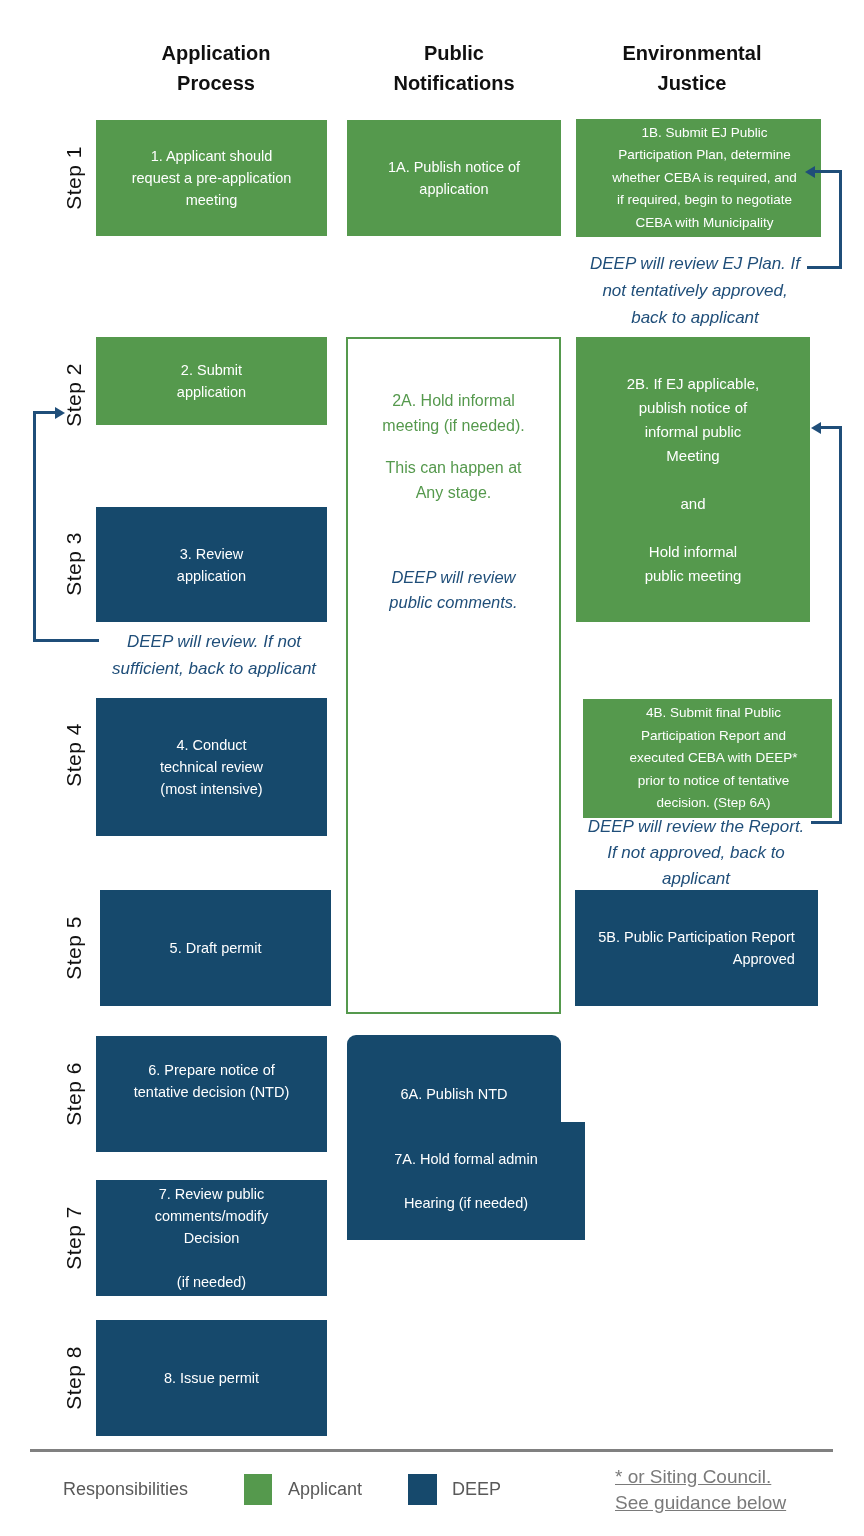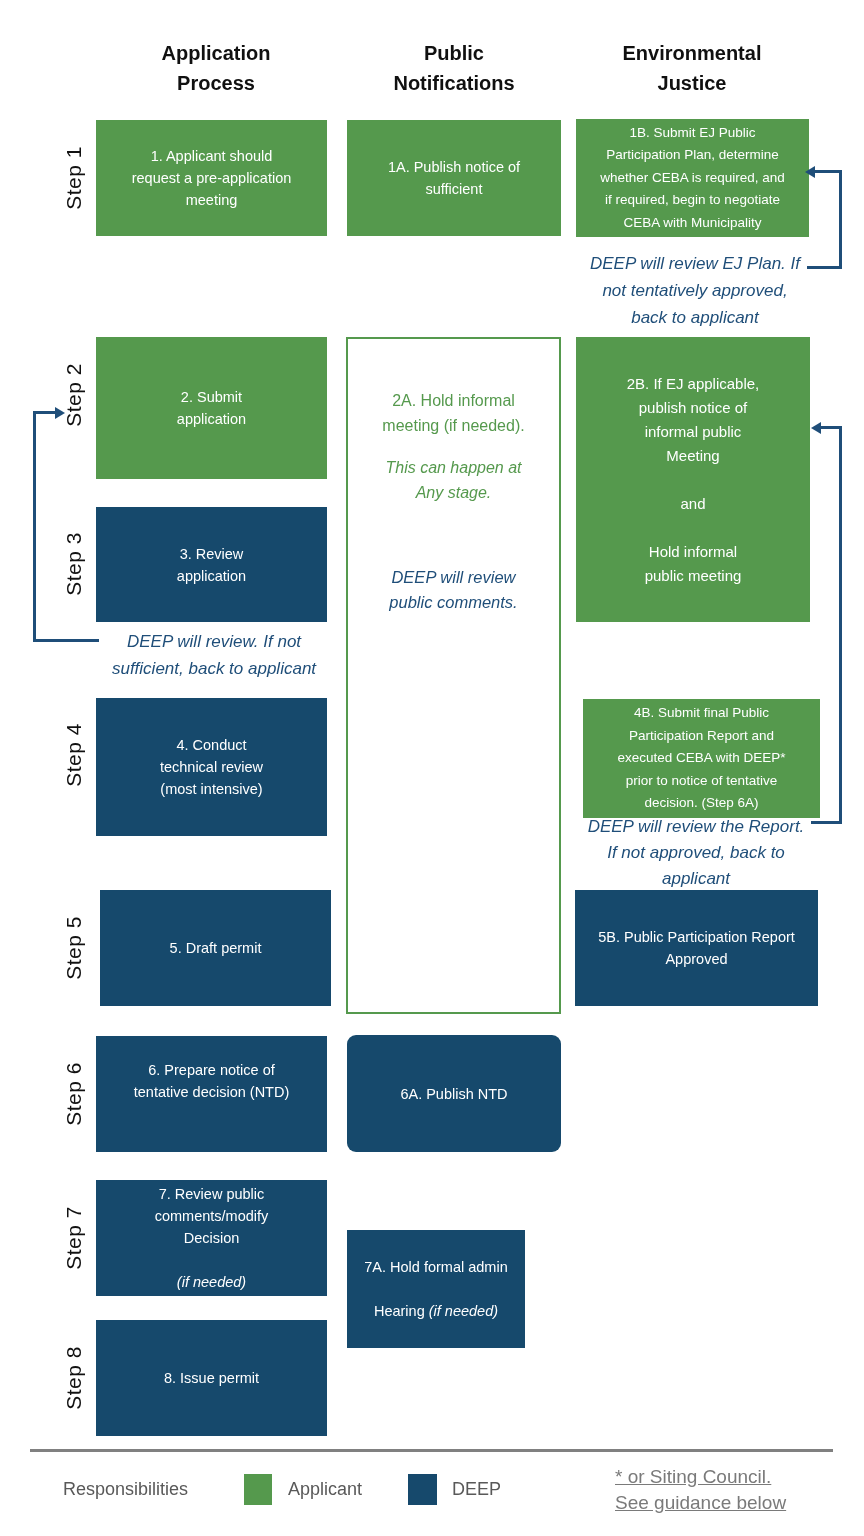--- a/index.html
+++ b/index.html
@@ -22,23 +22,23 @@
     position:absolute;transform:translate(-50%,-50%) rotate(-90deg);
     font-size:21px;color:#111;white-space:nowrap;letter-spacing:.5px;
   }
   .box{
     position:absolute;display:flex;align-items:center;justify-content:center;
     text-align:center;color:#fff;white-space:pre-line;
     font-size:14.5px;line-height:22px;
   }
   .box.green{background:var(--green);}
   .box.blue{background:var(--blue);}
-  .box.small{font-size:13.5px;line-height:22.5px;}
+  .box.small{font-size:13.5px;line-height:22.5px;padding-left:12px;}
   .box.tall{font-size:15px;line-height:24px;}
-  .italic{font-style:italic;}
+  .italic{}
   .whitebox{
     position:absolute;background:#fff;border:2px solid var(--green);
     box-sizing:border-box;text-align:center;white-space:pre-line;
   }
   .wb-green{color:var(--green);font-size:16px;line-height:24.5px;}
   .wb-ann{color:var(--ann);font-style:italic;font-size:16.5px;line-height:25px;margin-top:42px;}
   .annotation{
     position:absolute;color:var(--ann);font-style:italic;font-size:17px;
     line-height:27px;text-align:center;white-space:pre-line;
   }
@@ -75,56 +75,56 @@
   <div class="step-label" style="left:74px;top:564px;">Step 3</div>
   <div class="step-label" style="left:74px;top:755px;">Step 4</div>
   <div class="step-label" style="left:74px;top:948px;">Step 5</div>
   <div class="step-label" style="left:74px;top:1094px;">Step 6</div>
   <div class="step-label" style="left:74px;top:1238px;">Step 7</div>
   <div class="step-label" style="left:74px;top:1378px;">Step 8</div>
 
   <div class="box green" style="left:96px;top:120px;width:231px;height:116px;">1. Applicant should
 request a pre-application
 meeting</div>
-  <div class="box green" style="left:96px;top:337px;width:231px;height:142px;">2. Submit
+  <div class="box green" style="left:96px;top:337px;width:231px;height:88px;">2. Submit
 application</div>
   <div class="box blue" style="left:96px;top:507px;width:231px;height:115px;">3. Review
 application</div>
   <div class="box blue" style="left:96px;top:698px;width:231px;height:138px;">4. Conduct
 technical review
 (most intensive)</div>
   <div class="box blue" style="left:100px;top:890px;width:231px;height:116px;">5. Draft permit</div>
   <div class="box blue" style="left:96px;top:1036px;width:231px;height:116px;padding-bottom:26px;box-sizing:border-box;">6. Prepare notice of
 tentative decision (NTD)</div>
   <div class="box blue" style="left:96px;top:1180px;width:231px;height:116px;">
     <div>
       <div>7. Review public
 comments/modify
 Decision</div>
       <div class="italic">(if needed)</div>
     </div>
   </div>
   <div class="box blue" style="left:96px;top:1320px;width:231px;height:116px;">8. Issue permit</div>
 
   <div class="box green" style="left:347px;top:120px;width:214px;height:116px;">1A. Publish notice of
-sufficient</div>
+application</div>
 
   <div class="whitebox" style="left:346px;top:337px;width:215px;height:677px;">
     <div style="padding-top:14px;">
       <div class="wb-green">2A. Hold informal
 meeting (if needed).</div>
       <div class="wb-green italic">This can happen at
 Any stage.</div>
       <div class="wb-ann">DEEP will review
 public comments.</div>
     </div>
   </div>
 
   <div class="box blue" style="left:347px;top:1035px;width:214px;height:117px;border-radius:9px;">6A. Publish NTD</div>
-  <div class="box blue" style="left:347px;top:1230px;width:178px;height:118px;">
+  <div class="box blue" style="left:347px;top:1122px;width:238px;height:118px;">
     <div>
       <div>7A. Hold formal admin</div>
       <div><span>Hearing </span><span class="italic">(if needed)</span></div>
     </div>
   </div>
 
   <div class="box green small" style="left:576px;top:119px;width:233px;height:118px;">1B. Submit EJ Public
 Participation Plan, determine
 whether CEBA is required, and
 if required, begin to negotiate
@@ -136,21 +136,21 @@
 
 and
 
 Hold informal
 public meeting</div>
   <div class="box green small" style="left:583px;top:699px;width:237px;height:119px;">4B. Submit final Public
 Participation Report and
 executed CEBA with DEEP*
 prior to notice of tentative
 decision. (Step 6A)</div>
-  <div class="box blue" style="left:575px;top:890px;width:243px;height:116px;">5B. Public Participation Report
+  <div class="box blue" style="left:575px;top:890px;width:243px;height:116px;text-align:right;">5B. Public Participation Report
 Approved</div>
 
   <div class="annotation" style="left:575px;top:250px;width:240px;">DEEP will review EJ Plan. If
 not tentatively approved,
 back to applicant</div>
   <div class="annotation" style="left:570px;top:814px;width:252px;line-height:26px;">DEEP will review the Report.
 If not approved, back to
 applicant</div>
   <div class="annotation" style="left:88px;top:628px;width:252px;">DEEP will review. If not
 sufficient, back to applicant</div>

